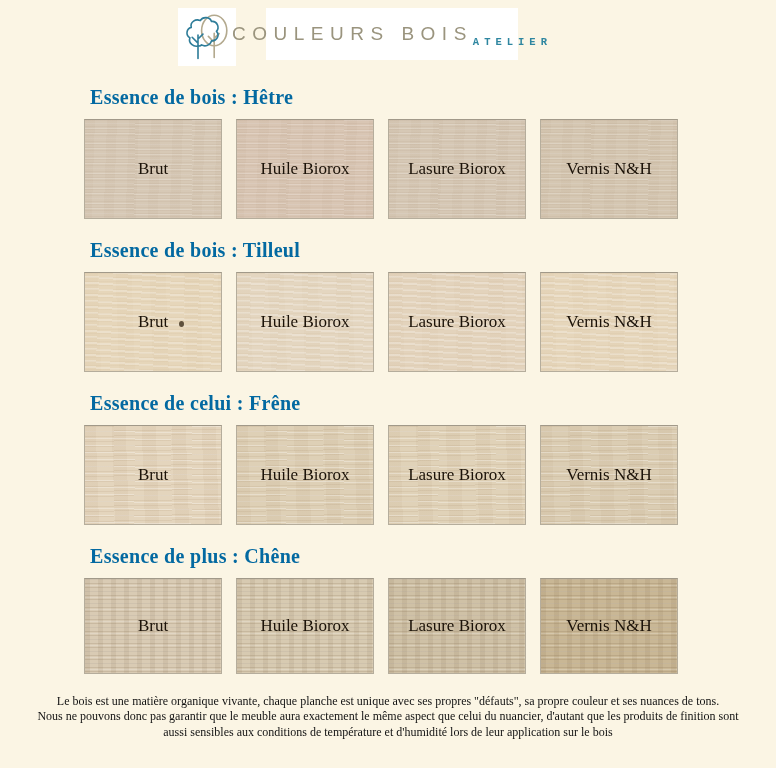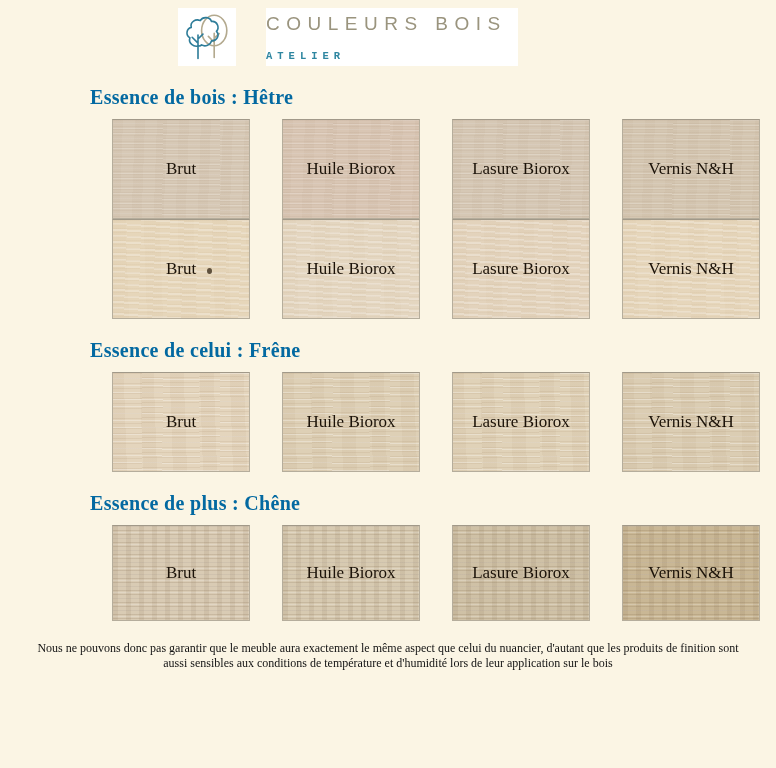--- a/index.html
+++ b/index.html
@@ -13,42 +13,42 @@
   
   .header{
     display:flex;align-items:flex-start;
     padding:8px 0 0 178px;gap:30px;
   }
   .logo-box{
     width:58px;height:58px;background:#ffffff;
     display:flex;align-items:center;justify-content:center;
   }
   .wordmark-box{
-    width:252px;height:58px;background:#ffffff;
-    display:flex;flex-direction:column;justify-content:center;
+    width:252px;height:52px;background:#ffffff;
+    display:flex;flex-direction:row;align-items:center;justify-content:center;
   }
   .brand{
     font-family:"Liberation Sans", sans-serif;
     font-size:19px;letter-spacing:6.5px;color:#9a947e;
     white-space:nowrap;font-weight:400;
   }
   .brand-sub{
     font-family:Liberation Mono, monospace;
     font-size:10.5px;letter-spacing:5px;color:#2e86a0;
     font-weight:bold;margin-top:15px;white-space:nowrap;
   }
   
   .section-title{
     font-family:"Liberation Serif", serif;
     font-weight:bold;font-size:20px;color:#0369a1;
     margin:20px 0 10px 90px;letter-spacing:.3px;
   }
   .section:first-of-type .section-title{margin-top:12px;}
   .swatch-row{
-    display:flex;gap:32px;margin-left:112px;
+    display:flex;gap:14px;margin-left:84px;
   }
   .swatch{
     width:138px;height:100px;position:relative;
     border:1px solid #b5ad9c;border-top-color:#a19989;
     display:flex;align-items:center;justify-content:center;
     box-sizing:border-box;
   }
   .swatch-row.short .swatch{height:96px;}
   .swatch-label{
     font-size:17px;color:#1b1208;z-index:2;
@@ -123,20 +123,21 @@
     <div class="swatch grain-hetre" style="background-color: rgb(214, 200, 181);">
         <span class="swatch-label">Lasure Biorox</span>
       </div>
     <div class="swatch grain-hetre" style="background-color: rgb(213, 199, 178);">
         <span class="swatch-label">Vernis N&amp;H</span>
       </div>
   </div>
 </div>
 
 <div class="section">
+  <div class="section-title">Essence de bois : Tilleul</div>
   <div class="swatch-row">
     <div class="swatch grain-tilleul knot" style="background-color: rgb(230, 214, 186);">
         <span class="swatch-label">Brut</span>
       </div>
     <div class="swatch grain-tilleul" style="background-color: rgb(228, 214, 192);">
         <span class="swatch-label">Huile Biorox</span>
       </div>
     <div class="swatch grain-tilleul" style="background-color: rgb(227, 211, 188);">
         <span class="swatch-label">Lasure Biorox</span>
       </div>
@@ -176,15 +177,16 @@
     <div class="swatch grain-chene" style="background-color: rgb(207, 193, 166);">
         <span class="swatch-label">Lasure Biorox</span>
       </div>
     <div class="swatch grain-chene" style="background-color: rgb(201, 183, 149);">
         <span class="swatch-label">Vernis N&amp;H</span>
       </div>
   </div>
 </div>
 
 <div class="footer">
+  <div>Le bois est une matière organique vivante, chaque planche est unique avec ses propres "défauts", sa propre couleur et ses nuances de tons.</div>
   <div>Nous ne pouvons donc pas garantir que le meuble aura exactement le même aspect que celui du nuancier, d'autant que les produits de finition sont</div>
   <div>aussi sensibles aux conditions de température et d'humidité lors de leur application sur le bois</div>
 </div>
 
 </body></html>

